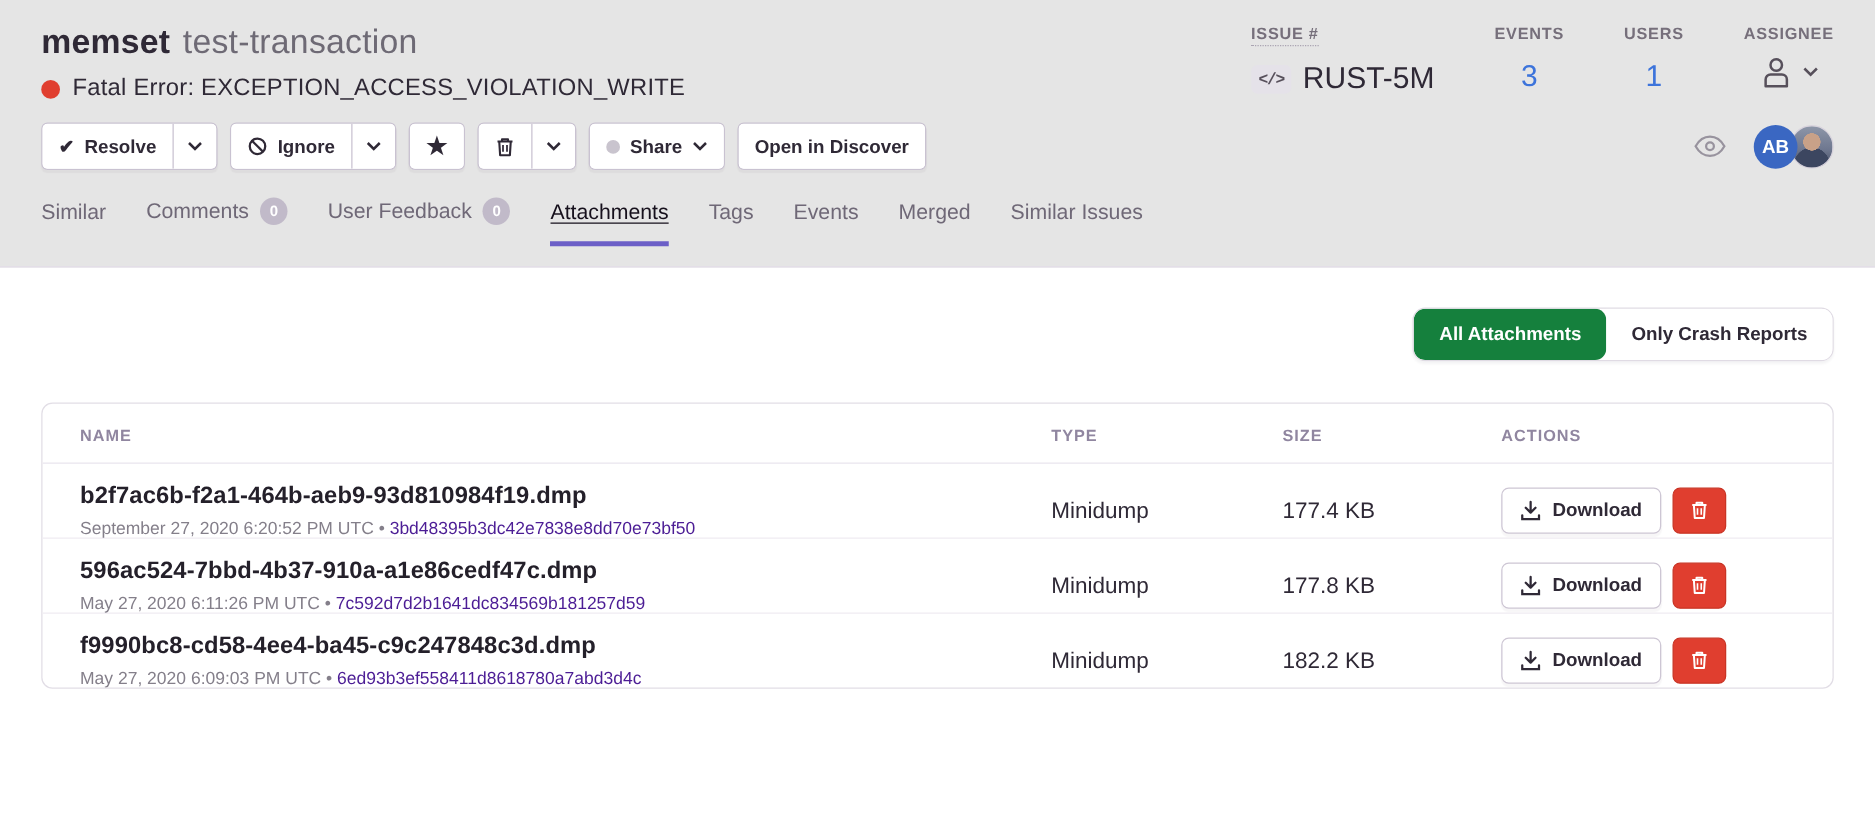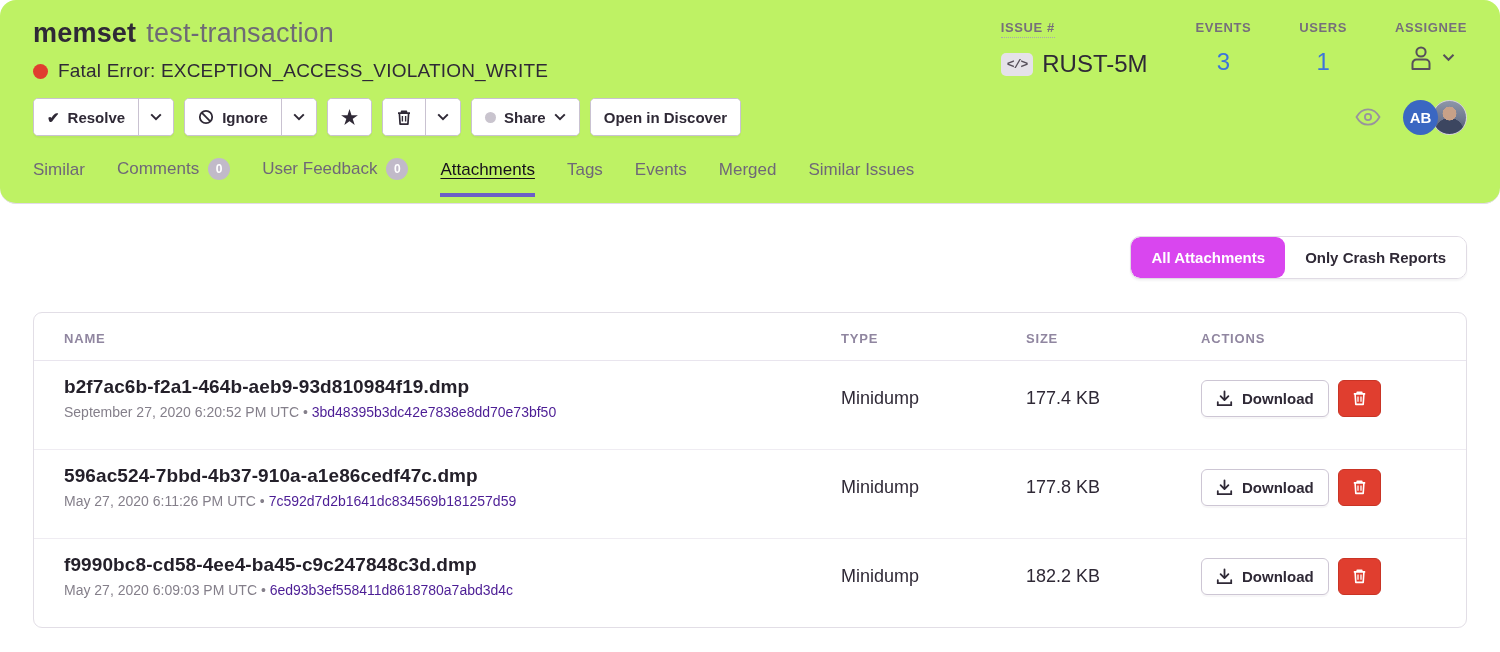--- a/index.html
+++ b/index.html
@@ -7,24 +7,23 @@
   body {
     font-family:"Liberation Sans", sans-serif;
     background:#ffffff;
     color:#2f2936;
     overflow:hidden;
   }
   .page { width:1500px; height:652px; position:relative; background:#ffffff; }
 
   
   .header {
-    background:#bef264;
-    padding:16px 33px 6px 33px;
+    background:#e5e5e5;
+    padding:16px 33px 16px 33px;
     border-bottom:1px solid #e2dbe8;
-    border-radius:16px;
   }
   .header-top { display:flex; justify-content:space-between; align-items:flex-start; }
   .title-block { min-width:0; }
   .title-line { font-size:27px; line-height:34px; letter-spacing:0.2px; }
   .title-primary { font-weight:bold; color:#2f2936; }
   .title-secondary { color:#6e6a75; margin-left:10px; }
   .error-line { display:flex; align-items:center; margin-top:10px; }
   .error-dot { width:15px; height:15px; border-radius:50%; background:#e03e2f; margin-right:10px; flex:0 0 auto; }
   .error-text { font-size:19px; color:#2f2936; letter-spacing:0.2px; }
 
@@ -82,28 +81,28 @@
   .tab.active .tab-label { text-decoration:underline; text-underline-offset:3px; }
   .tab-badge { background:#c1bac9; color:#fff; font-size:12px; font-weight:bold;
                width:22px; height:22px; border-radius:50%; display:flex; align-items:center; justify-content:center; }
 
   
   .content { padding:0 33px; }
   .filter-row { display:flex; justify-content:flex-end; margin-top:32px; }
   .seg-control { display:flex; border-radius:10px; overflow:hidden; border:1px solid #e0dbe4;
                  box-shadow:0 2px 2px rgba(45,35,60,0.05); }
   .seg-btn { font-size:15px; font-weight:bold; padding:12px 20px; cursor:pointer; border:none; }
-  .seg-btn.active { background:#d946ef; color:#fff; border-radius:9px; }
+  .seg-btn.active { background:#15803d; color:#fff; border-radius:9px; }
   .seg-btn.inactive { background:#fff; color:#2f2936; }
 
   .table { margin-top:33px; border:1px solid #e2dee6; border-radius:9px; background:#fff; overflow:hidden; }
   .t-row { display:grid; grid-template-columns:777px 185px 175px auto; align-items:center; padding-left:30px; }
   .t-head { padding-top:18px; padding-bottom:14px; border-bottom:1px solid #e9e5ee; }
   .t-head .t-col-label { font-size:13px; font-weight:bold; color:#9086a0; letter-spacing:0.8px; }
-  .t-body-row { border-bottom:1px solid #efecf2; padding-top:15px; padding-bottom:29px; }
+  .t-body-row { border-bottom:1px solid #efecf2; padding-top:15px; padding-bottom:0; }
   .t-body-row:last-child { border-bottom:none; }
   .file-name { font-size:19px; font-weight:bold; color:#24202a; letter-spacing:0.1px; }
   .file-meta { margin-top:6px; font-size:14px; color:#847f8a; }
   .file-meta .hash-link { color:#4c1d95; text-decoration:none; cursor:pointer;margin-top:28px; }
   .cell-type, .cell-size { font-size:18px; color:#2f2936; }
   .cell-actions { display:flex; align-items:center; gap:9px; }
   .download-btn {
     display:flex; align-items:center; gap:9px; background:#fff; border:1px solid #cdc6d4;
     border-radius:6px; height:37px; padding:0 14px; font-size:15px; font-weight:bold; color:#2f2936;
     box-shadow:0 2px 1px rgba(45,35,60,0.04); cursor:pointer;

